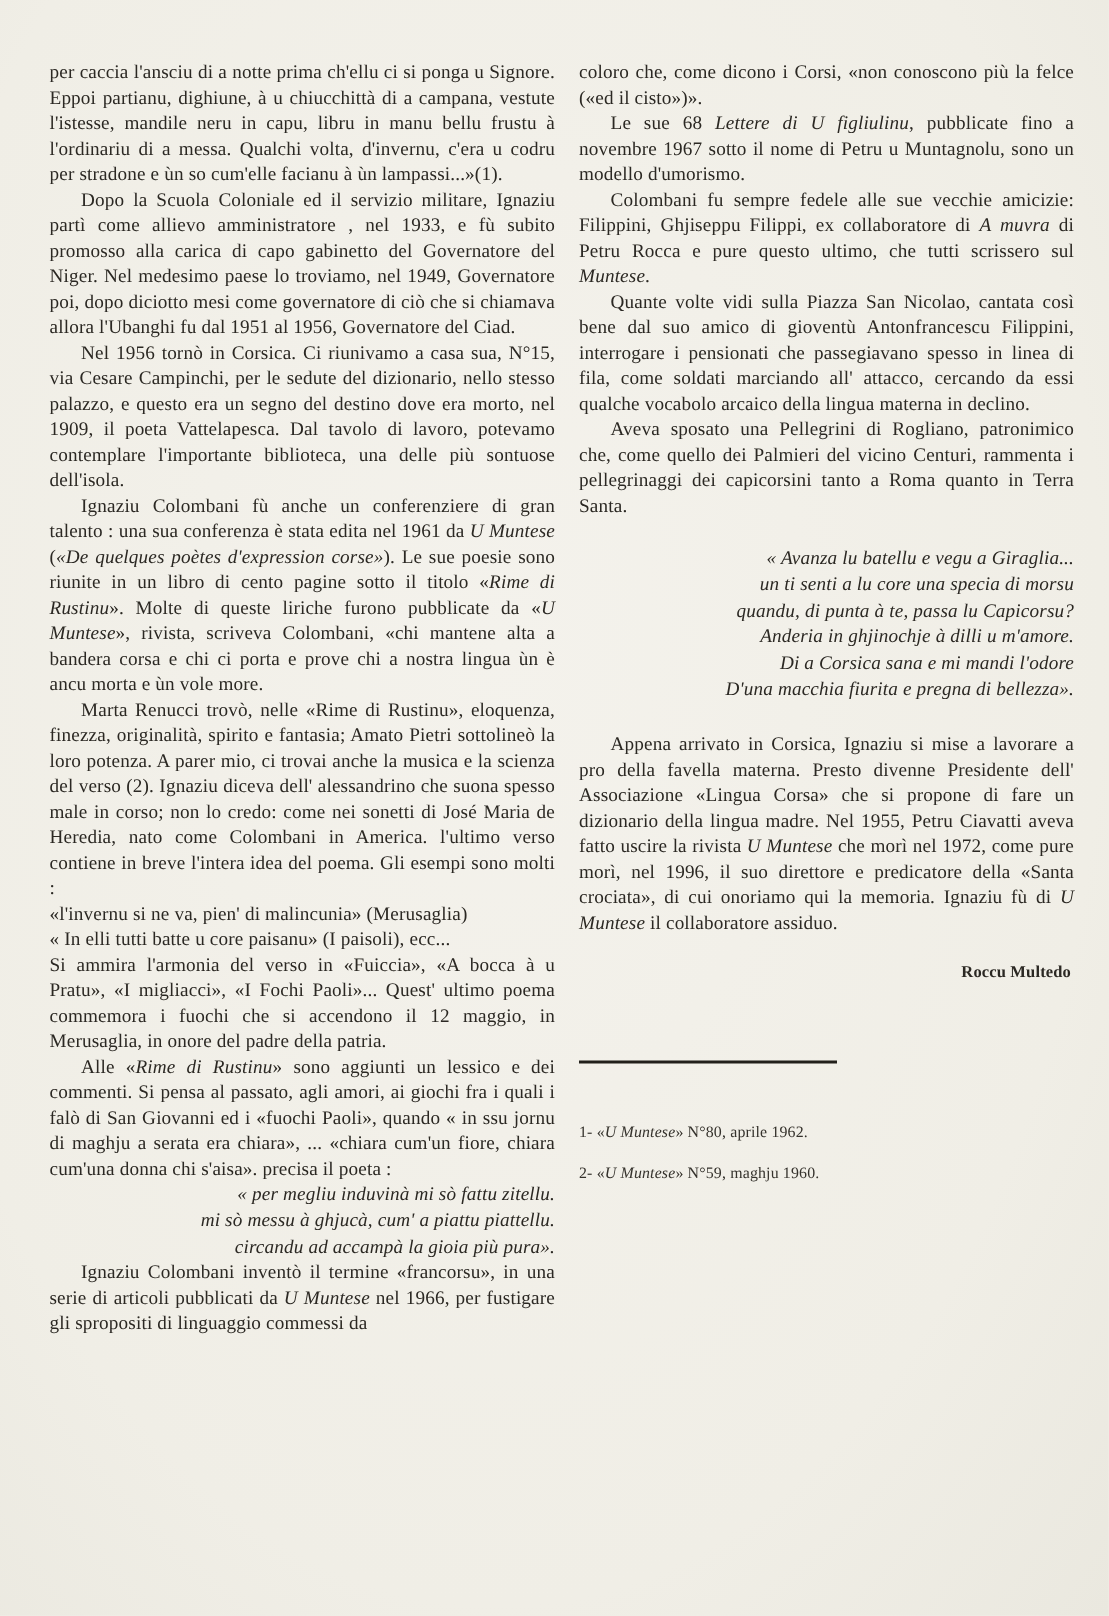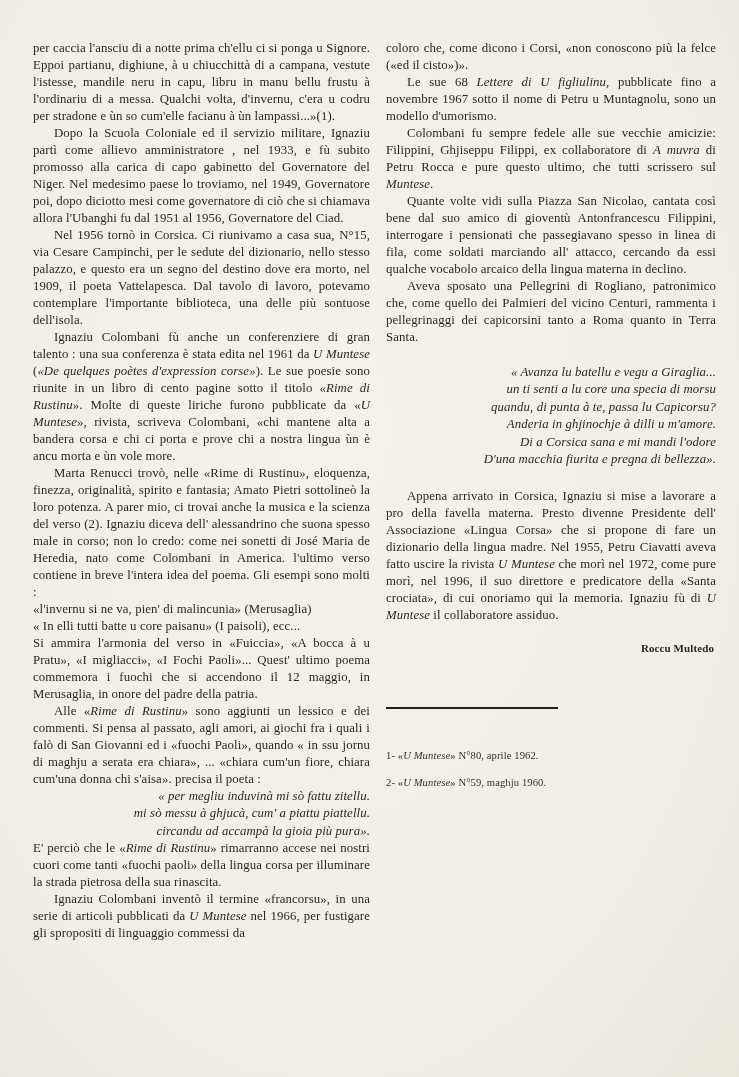--- a/index.html
+++ b/index.html
@@ -70,21 +70,20 @@
       <p class="para ind"><span>Marta Renucci trovò, nelle «Rime di Rustinu», eloquenza, finezza, originalità, spirito e fantasia; Amato Pietri sottolineò la loro potenza. A parer mio, ci trovai anche la musica e la scienza del verso (2). Ignaziu diceva dell' alessandrino che suona spesso male in corso; non lo credo: come nei sonetti di José Maria de Heredia, nato come Colombani in America. l'ultimo verso contiene in breve l'intera idea del poema. Gli esempi sono molti :</span></p>
       <p class="para"><span>«l'invernu si ne va, pien' di malincunia» (Merusaglia)</span></p>
       <p class="para"><span>« In elli tutti batte u core paisanu» (I paisoli), ecc...</span></p>
       <p class="para"><span>Si ammira l'armonia del verso in «Fuiccia», «A bocca à u Pratu», «I migliacci», «I Fochi Paoli»... Quest' ultimo poema commemora i fuochi che si accendono il 12 maggio, in Merusaglia, in onore del padre della patria.</span></p>
       <p class="para ind"><span>Alle «</span><span class="it">Rime di Rustinu</span><span>» sono aggiunti un lessico e dei commenti. Si pensa al passato, agli amori, ai giochi fra i quali i falò di San Giovanni ed i «fuochi Paoli», quando « in ssu jornu di maghju a serata era chiara», ... «chiara cum'un fiore, chiara cum'una donna chi s'aisa». precisa il poeta :</span></p>
       <div class="verse">
         <p class="vline">« per megliu induvinà mi sò fattu zitellu.</p>
         <p class="vline">mi sò messu à ghjucà, cum' a piattu piattellu.</p>
         <p class="vline">circandu ad accampà la gioia più pura».</p>
       </div>
-      <p class="para"><span>E' perciò che le «</span><span class="it">Rime di Rustinu</span><span>» rimarranno accese nei nostri cuori come tanti «fuochi paoli» della lingua corsa per illuminare la strada pietrosa della sua rinascita.</span></p>
       <p class="para ind"><span>Ignaziu Colombani inventò il termine «francorsu», in una serie di articoli pubblicati da </span><span class="it">U Muntese</span><span> nel 1966, per fustigare gli spropositi di linguaggio commessi da</span></p>
     </div>
   <div class="col col-right">
       <p class="para"><span>coloro che, come dicono i Corsi, «non conoscono più la felce («ed il cisto»)».</span></p>
       <p class="para ind"><span>Le sue 68 </span><span class="it">Lettere di U figliulinu</span><span>, pubblicate fino a novembre 1967 sotto il nome di Petru u Muntagnolu, sono un modello d'umorismo.</span></p>
       <p class="para ind"><span>Colombani fu sempre fedele alle sue vecchie amicizie: Filippini, Ghjiseppu Filippi, ex collaboratore di </span><span class="it">A muvra</span><span> di Petru Rocca e pure questo ultimo, che tutti scrissero sul </span><span class="it">Muntese</span><span>.</span></p>
       <p class="para ind"><span>Quante volte vidi sulla Piazza San Nicolao, cantata così bene dal suo amico di gioventù Antonfrancescu Filippini, interrogare i pensionati che passegiavano spesso in linea di fila, come soldati marciando all' attacco, cercando da essi qualche vocabolo arcaico della lingua materna in declino.</span></p>
       <p class="para ind"><span>Aveva sposato una Pellegrini di Rogliano, patronimico che, come quello dei Palmieri del vicino Centuri, rammenta i pellegrinaggi dei capicorsini tanto a Roma quanto in Terra Santa.</span></p>
       <div class="verse">
         <p class="vline">« Avanza lu batellu e vegu a Giraglia...</p>

